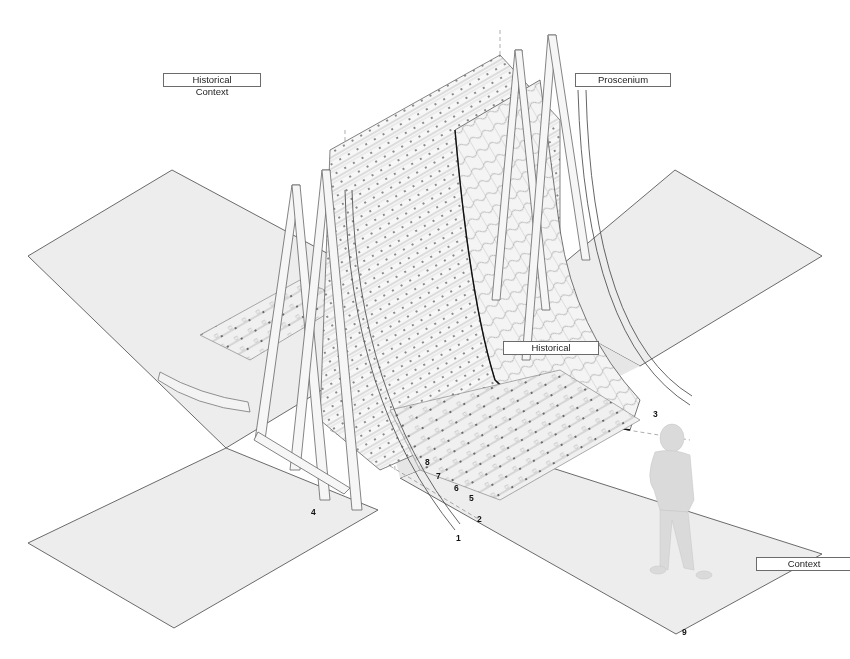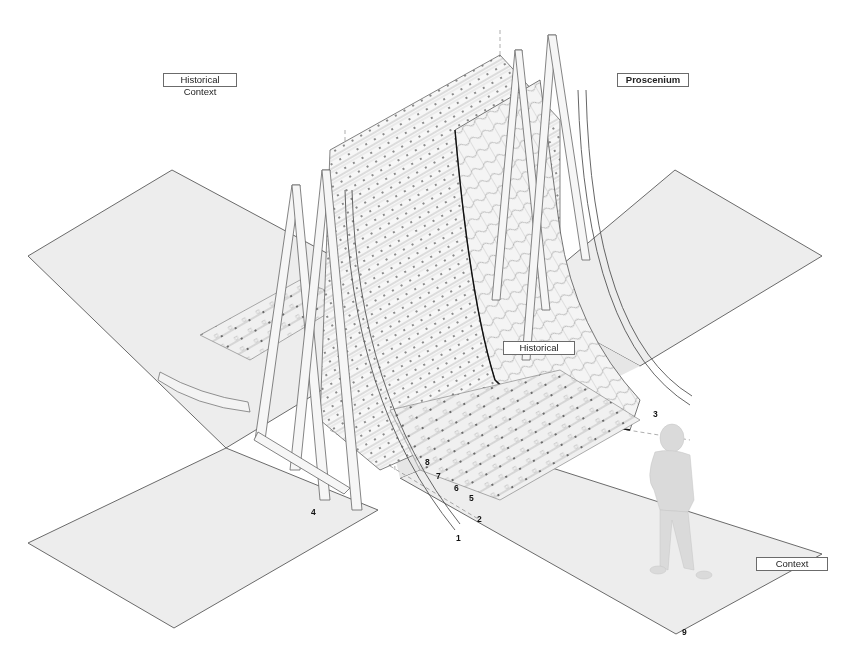--- a/index.html
+++ b/index.html
@@ -2,21 +2,21 @@
 <html><head>
 <meta charset="utf-8">
 <style>
   html, body { margin: 0; padding: 0; background: #ffffff; }
   body { width: 850px; height: 659px; position: relative; overflow: hidden;
          font-family: "Liberation Sans", sans-serif; }
   #diagram { position: absolute; left: 0; top: 0; width: 850px; height: 659px; }
   .label-box {
     position: absolute; background: #ffffff; border: 1px solid #6b6b6b;
     font-size: 9.5px; color: #222; text-align: center; line-height: 12px;
-    height: 12px; box-sizing: content-box; padding: 0 4px;
+    height: 12px; box-sizing: content-box; padding: 0 16px;
   }
   .callout {
     position: absolute; font-size: 8.5px; font-weight: bold; color: #111;
     line-height: 9px;
   }
 </style>
 </head>
 <body>
 
 <svg id="diagram" viewBox="0 0 850 659" xmlns="http://www.w3.org/2000/svg">
@@ -96,21 +96,21 @@
   <g fill="#dadada" stroke="#c4c4c4" stroke-width="0.5">
     <ellipse cx="672" cy="438" rx="12" ry="14"></ellipse>
     <path d="M655 452 Q 672 448 690 455 L 694 500 L 688 512 L 660 510 L 654 490 Q 645 478 655 452 Z"></path>
     <path d="M660 510 L 660 566 L 668 570 L 672 520 L 684 568 L 694 570 L 688 512 Z"></path>
     <ellipse cx="658" cy="570" rx="8" ry="4"></ellipse>
     <ellipse cx="704" cy="575" rx="8" ry="4"></ellipse>
   </g>
 </svg>
 
 <div class="label-box" style="left:163px; top:73px; width:64px;">Historical Context</div>
-<div class="label-box" style="left:617px; top:73px; width:62px;font-weight:bold;">Proscenium</div>
+<div class="label-box" style="left:575px; top:73px; width:62px;">Proscenium</div>
 <div class="label-box" style="left:503px; top:341px; width:62px;">Historical</div>
 <div class="label-box" style="left:756px; top:557px; width:62px;">Context</div>
 
 <span class="callout" style="left:456px; top:534px;">1</span>
 <span class="callout" style="left:477px; top:515px;">2</span>
 <span class="callout" style="left:653px; top:410px;">3</span>
 <span class="callout" style="left:311px; top:508px;">4</span>
 <span class="callout" style="left:469px; top:494px;">5</span>
 <span class="callout" style="left:454px; top:484px;">6</span>
 <span class="callout" style="left:436px; top:472px;">7</span>

